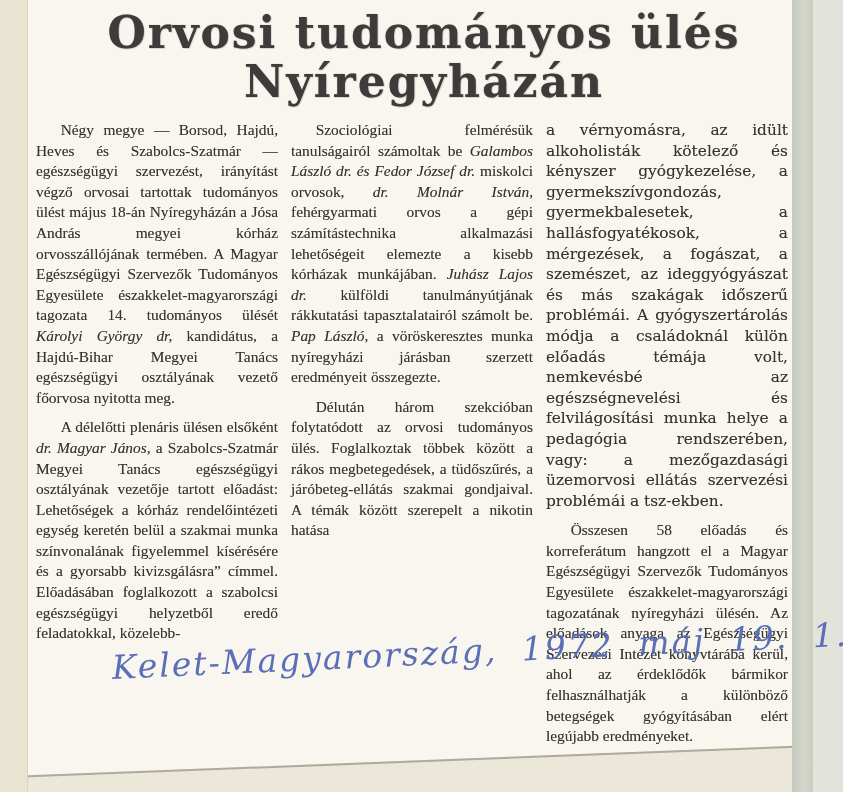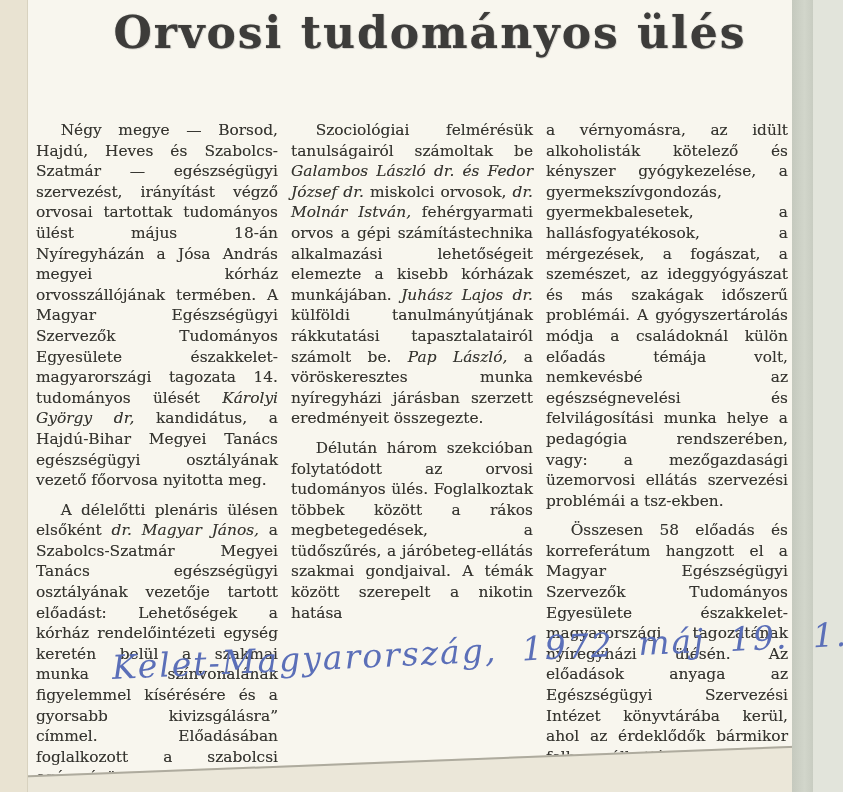--- a/index.html
+++ b/index.html
@@ -24,52 +24,53 @@
   .edge-right-b{
     position:absolute;left:813px;top:0;width:30px;height:792px;
     background:#e2e4db;z-index:4;
   }
   .edge-bottom{
     position:absolute;left:10px;top:776px;width:800px;height:80px;
     background:#ebe7d9;border-top:2px solid #aeab9e;
     transform:rotate(-2.2deg);transform-origin:left top;z-index:3;
   }
   .headline{
-    position:absolute;left:80px;top:8px;width:700px;z-index:2;
+    position:absolute;left:74px;top:8px;width:700px;z-index:2;
     text-align:center;font-weight:bold;color:#3d3c3a;
     font-size:44px;line-height:49px;letter-spacing:2px;
     text-shadow:0 0 1px rgba(70,70,70,.55), 1px 1px 0 rgba(120,120,120,.18);
   }
   .columns{
     position:absolute;left:36px;top:120px;width:752px;z-index:2;
     display:flex;gap:13px;
   }
   .col{width:242px;flex:1 1 0;}
   .para{
     margin:0 0 9px 0;
     font-size:15.4px;line-height:20.6px;
     text-align:justify;color:#35342f;
     text-shadow:0 0 .6px rgba(55,55,50,.45);
   }
-  .para.indent{text-indent:1.6em;}
+  .para.indent{text-indent:1.6em;font-family:Liberation Serif, serif;}
   .para .it{font-style:italic;margin-top:21px;}
   .handwriting{
     position:absolute;left:112px;top:648px;width:700px;z-index:6;
     font-style:italic;font-size:33px;letter-spacing:2px;word-spacing:12px;
     transform:rotate(-2.6deg);transform-origin:left center;
     white-space:nowrap;
   }
 </style>
 </head>
 <body>
 
 <div class="paper">
 
   <div class="headline">
     <div>Orvosi tudományos ülés</div>
+    <div>Nyíregyházán</div>
   </div>
 
   <div class="columns">
     <div class="col">
         <p class="para indent"><span>Négy megye — Borsod, Hajdú, Heves és Szabolcs-Szatmár — egészségügyi szervezést, irányítást végző orvosai tartottak tudományos ülést május 18-án Nyíregyházán a Jósa András megyei kórház orvosszállójának termében. A Magyar Egészségügyi Szervezők Tudományos Egyesülete északkelet-magyarországi tagozata 14. tudományos ülését </span><span class="it">Károlyi György dr,</span><span> kandidátus, a Hajdú-Bihar Megyei Tanács egészségügyi osztályának vezető főorvosa nyitotta meg.</span></p>
         <p class="para indent"><span>A délelőtti plenáris ülésen elsőként </span><span class="it">dr. Magyar János,</span><span> a Szabolcs-Szatmár Megyei Tanács egészségügyi osztályának vezetője tartott előadást: Lehetőségek a kórház rendelőintézeti egység keretén belül a szakmai munka színvonalának figyelemmel kísérésére és a gyorsabb kivizsgálásra” címmel. Előadásában foglalkozott a szabolcsi egészségügyi helyzetből eredő feladatokkal, közelebb-</span></p>
       </div>
     <div class="col">
         <p class="para indent"><span>Szociológiai felmérésük tanulságairól számoltak be </span><span class="it">Galambos László dr. és Fedor József dr.</span><span> miskolci orvosok, </span><span class="it">dr. Molnár István,</span><span> fehérgyarmati orvos a gépi számítástechnika alkalmazási lehetőségeit elemezte a kisebb kórházak munkájában. </span><span class="it">Juhász Lajos dr.</span><span> külföldi tanulmányútjának rákkutatási tapasztalatairól számolt be. </span><span class="it">Pap László,</span><span> a vöröskeresztes munka nyíregyházi járásban szerzett eredményeit összegezte.</span></p>
         <p class="para indent"><span>Délután három szekcióban folytatódott az orvosi tudományos ülés. Foglalkoztak többek között a rákos megbetegedések, a tüdőszűrés, a járóbeteg-ellátás szakmai gondjaival. A témák között szerepelt a nikotin hatása</span></p>

